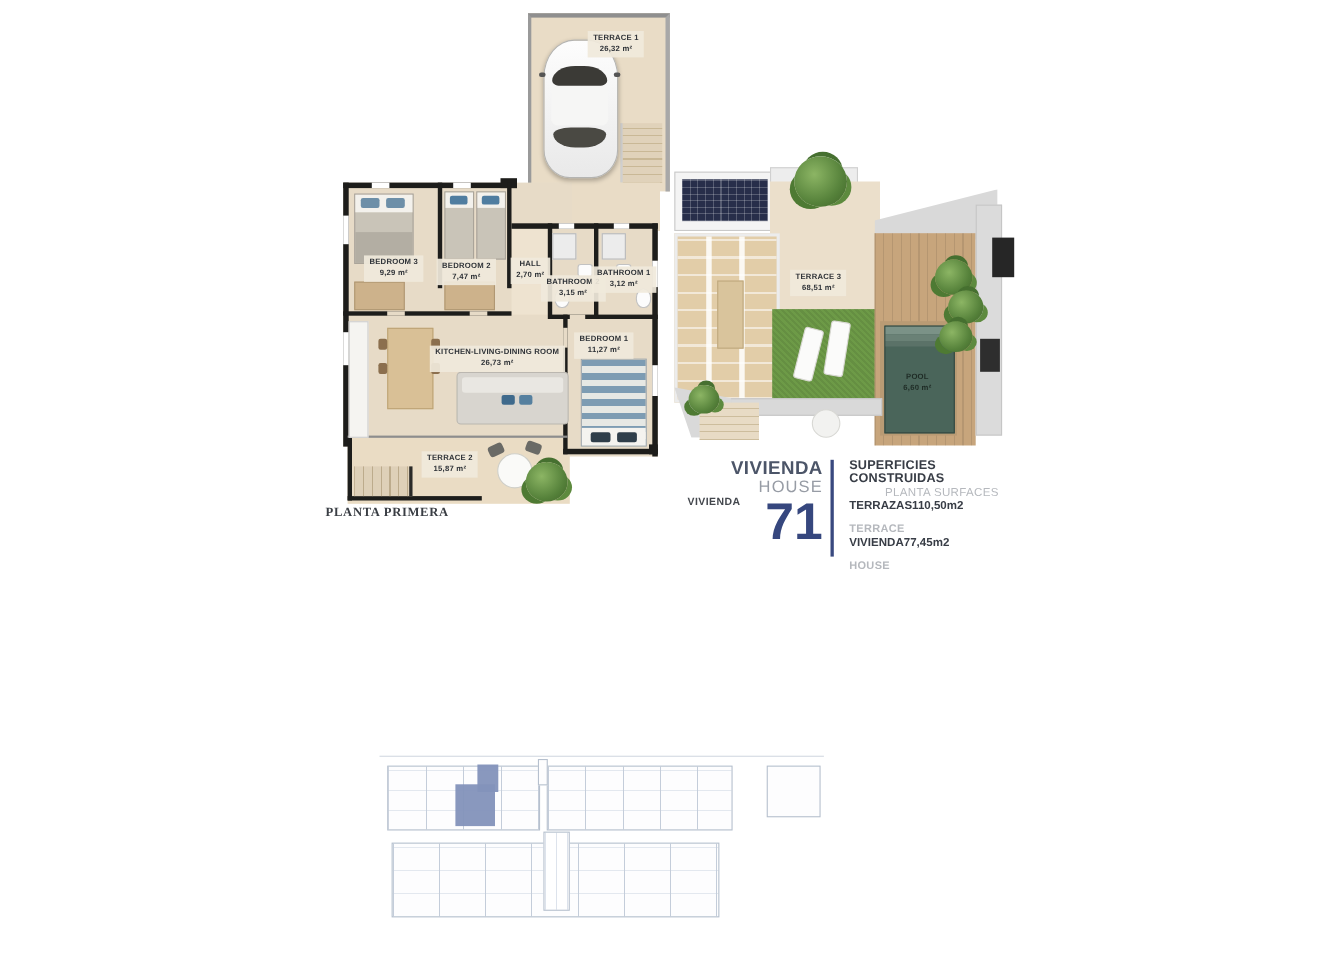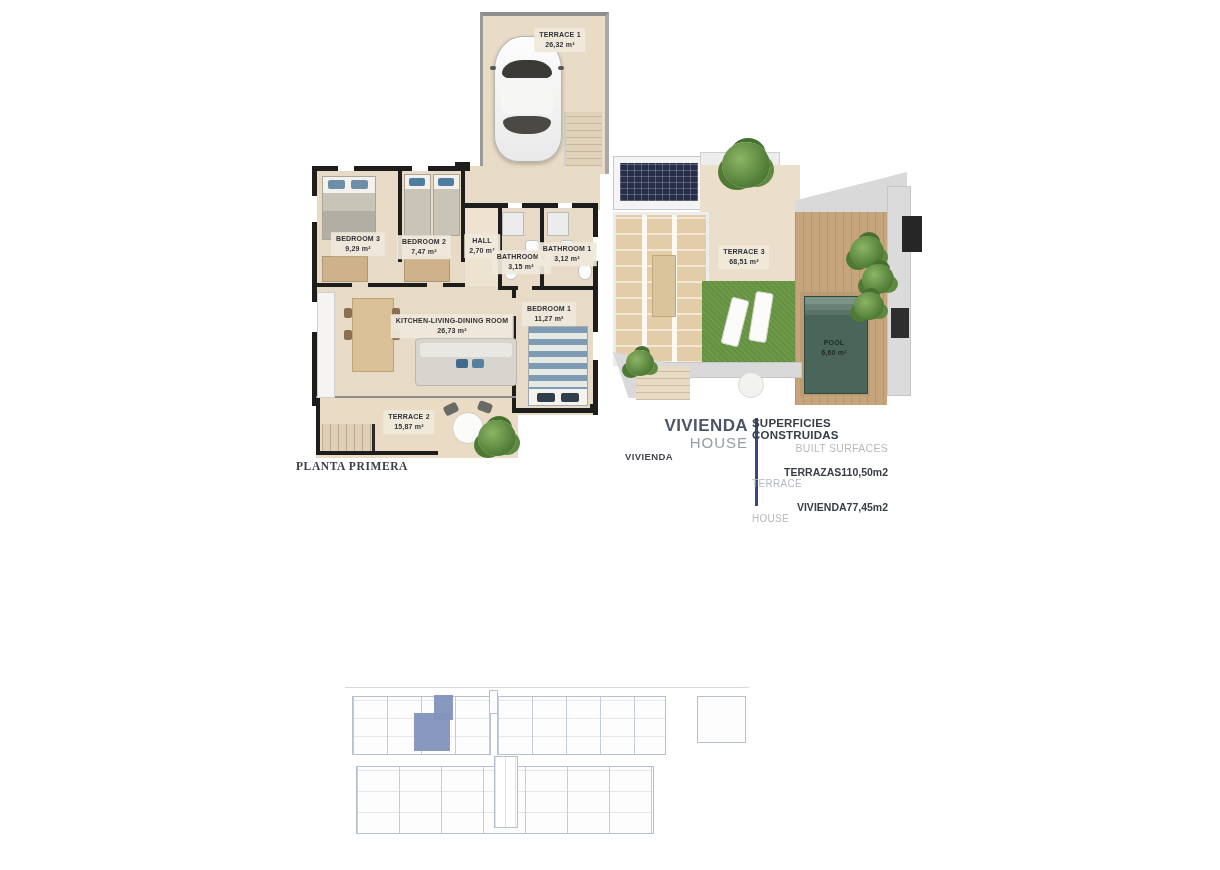--- a/index.html
+++ b/index.html
@@ -27,27 +27,27 @@
   .pillow{position:absolute;background:#6d8fa8;border-radius:2px;}
 
   
   .planta-label{position:absolute;font-size:11.5px;font-weight:bold;color:#3a3e44;letter-spacing:.6px;font-family:Liberation Serif, serif;}
   .solarium-label{position:absolute;font-size:9.5px;font-weight:bold;color:#43474d;letter-spacing:.4px;}
   .titleblock{position:absolute;left:638px;top:417px;width:110px;text-align:right;line-height:1.05;}
   .titleblock .t1{font-size:17px;font-weight:bold;color:#4c5568;letter-spacing:.4px;}
   .titleblock .t2{font-size:15px;color:#979ca5;letter-spacing:1px;}
   .titleblock .t3{font-size:47px;font-weight:bold;color:#36477e;line-height:.95;margin-top:1px;}
   .divider{position:absolute;left:755px;top:418px;width:3px;height:88px;background:#39497f;}
-  .surfaces{position:absolute;left:752px;top:417px;width:136px;}
+  .surfaces{position:absolute;left:772px;top:417px;width:136px;}
   .surfaces .stitle{font-size:11.5px;font-weight:bold;color:#383d46;letter-spacing:.2px;}
   .surfaces .ssub{font-size:10.5px;color:#b5b8bd;text-align:right;margin-top:1px;letter-spacing:.3px;}
-  .srow{display:flex;justify-content:flex-end;margin-top:12px;}
+  .srow{display:flex;justify-content:flex-start;}
   .srow .lab{font-size:10.5px;font-weight:bold;color:#383d46;}
   .srow .val{font-size:10.5px;font-weight:bold;color:#383d46;}
-  .ssublab{font-size:10px;color:#b5b8bd;margin-top:0;letter-spacing:.3px;}
+  .ssublab{font-size:10px;color:#b5b8bd;margin-top:10px;letter-spacing:.3px;font-weight:bold;}
 
   
   .sp-strip{position:absolute;border:1px solid #b6c0ce;background-color:#fdfdfe;}
   .sp-lines34{background-image:
       repeating-linear-gradient(90deg, #c4cdda 0 1px, transparent 1px 34px),
       repeating-linear-gradient(0deg, transparent 0 17px, #e3e8ef 17px 18px);}
   .sp-lines42{background-image:
       repeating-linear-gradient(90deg, #c4cdda 0 1px, transparent 1px 42px),
       repeating-linear-gradient(0deg, transparent 0 20px, #e3e8ef 20px 21px);}
   .sp-hl{position:absolute;background:#8392ba;opacity:.95;z-index:5;}
@@ -259,26 +259,27 @@
   <div class="chip chip--bare" style="left:834px;top:348px;">
     <div>POOL</div>
       <div class="area">6,60 m²</div>
   </div>
 
   <div class="solarium-label" style="left:625px;top:451px;">VIVIENDA</div>
 
   <div class="titleblock">
     <div class="t1">VIVIENDA</div>
     <div class="t2">HOUSE</div>
+    <div class="t3">71</div>
   </div>
   <div class="divider"></div>
 
   <div class="surfaces">
     <div class="stitle">SUPERFICIES CONSTRUIDAS</div>
-    <div class="ssub">BUILT SURFACES</div>
+    <div class="ssub">PLANTA SURFACES</div>
     <div class="srow">
       <span class="lab">TERRAZAS</span>
       <span class="val">110,50m2</span>
     </div>
     <div class="ssublab">TERRACE</div>
     <div class="srow">
       <span class="lab">VIVIENDA</span>
       <span class="val">77,45m2</span>
     </div>
     <div class="ssublab">HOUSE</div>

